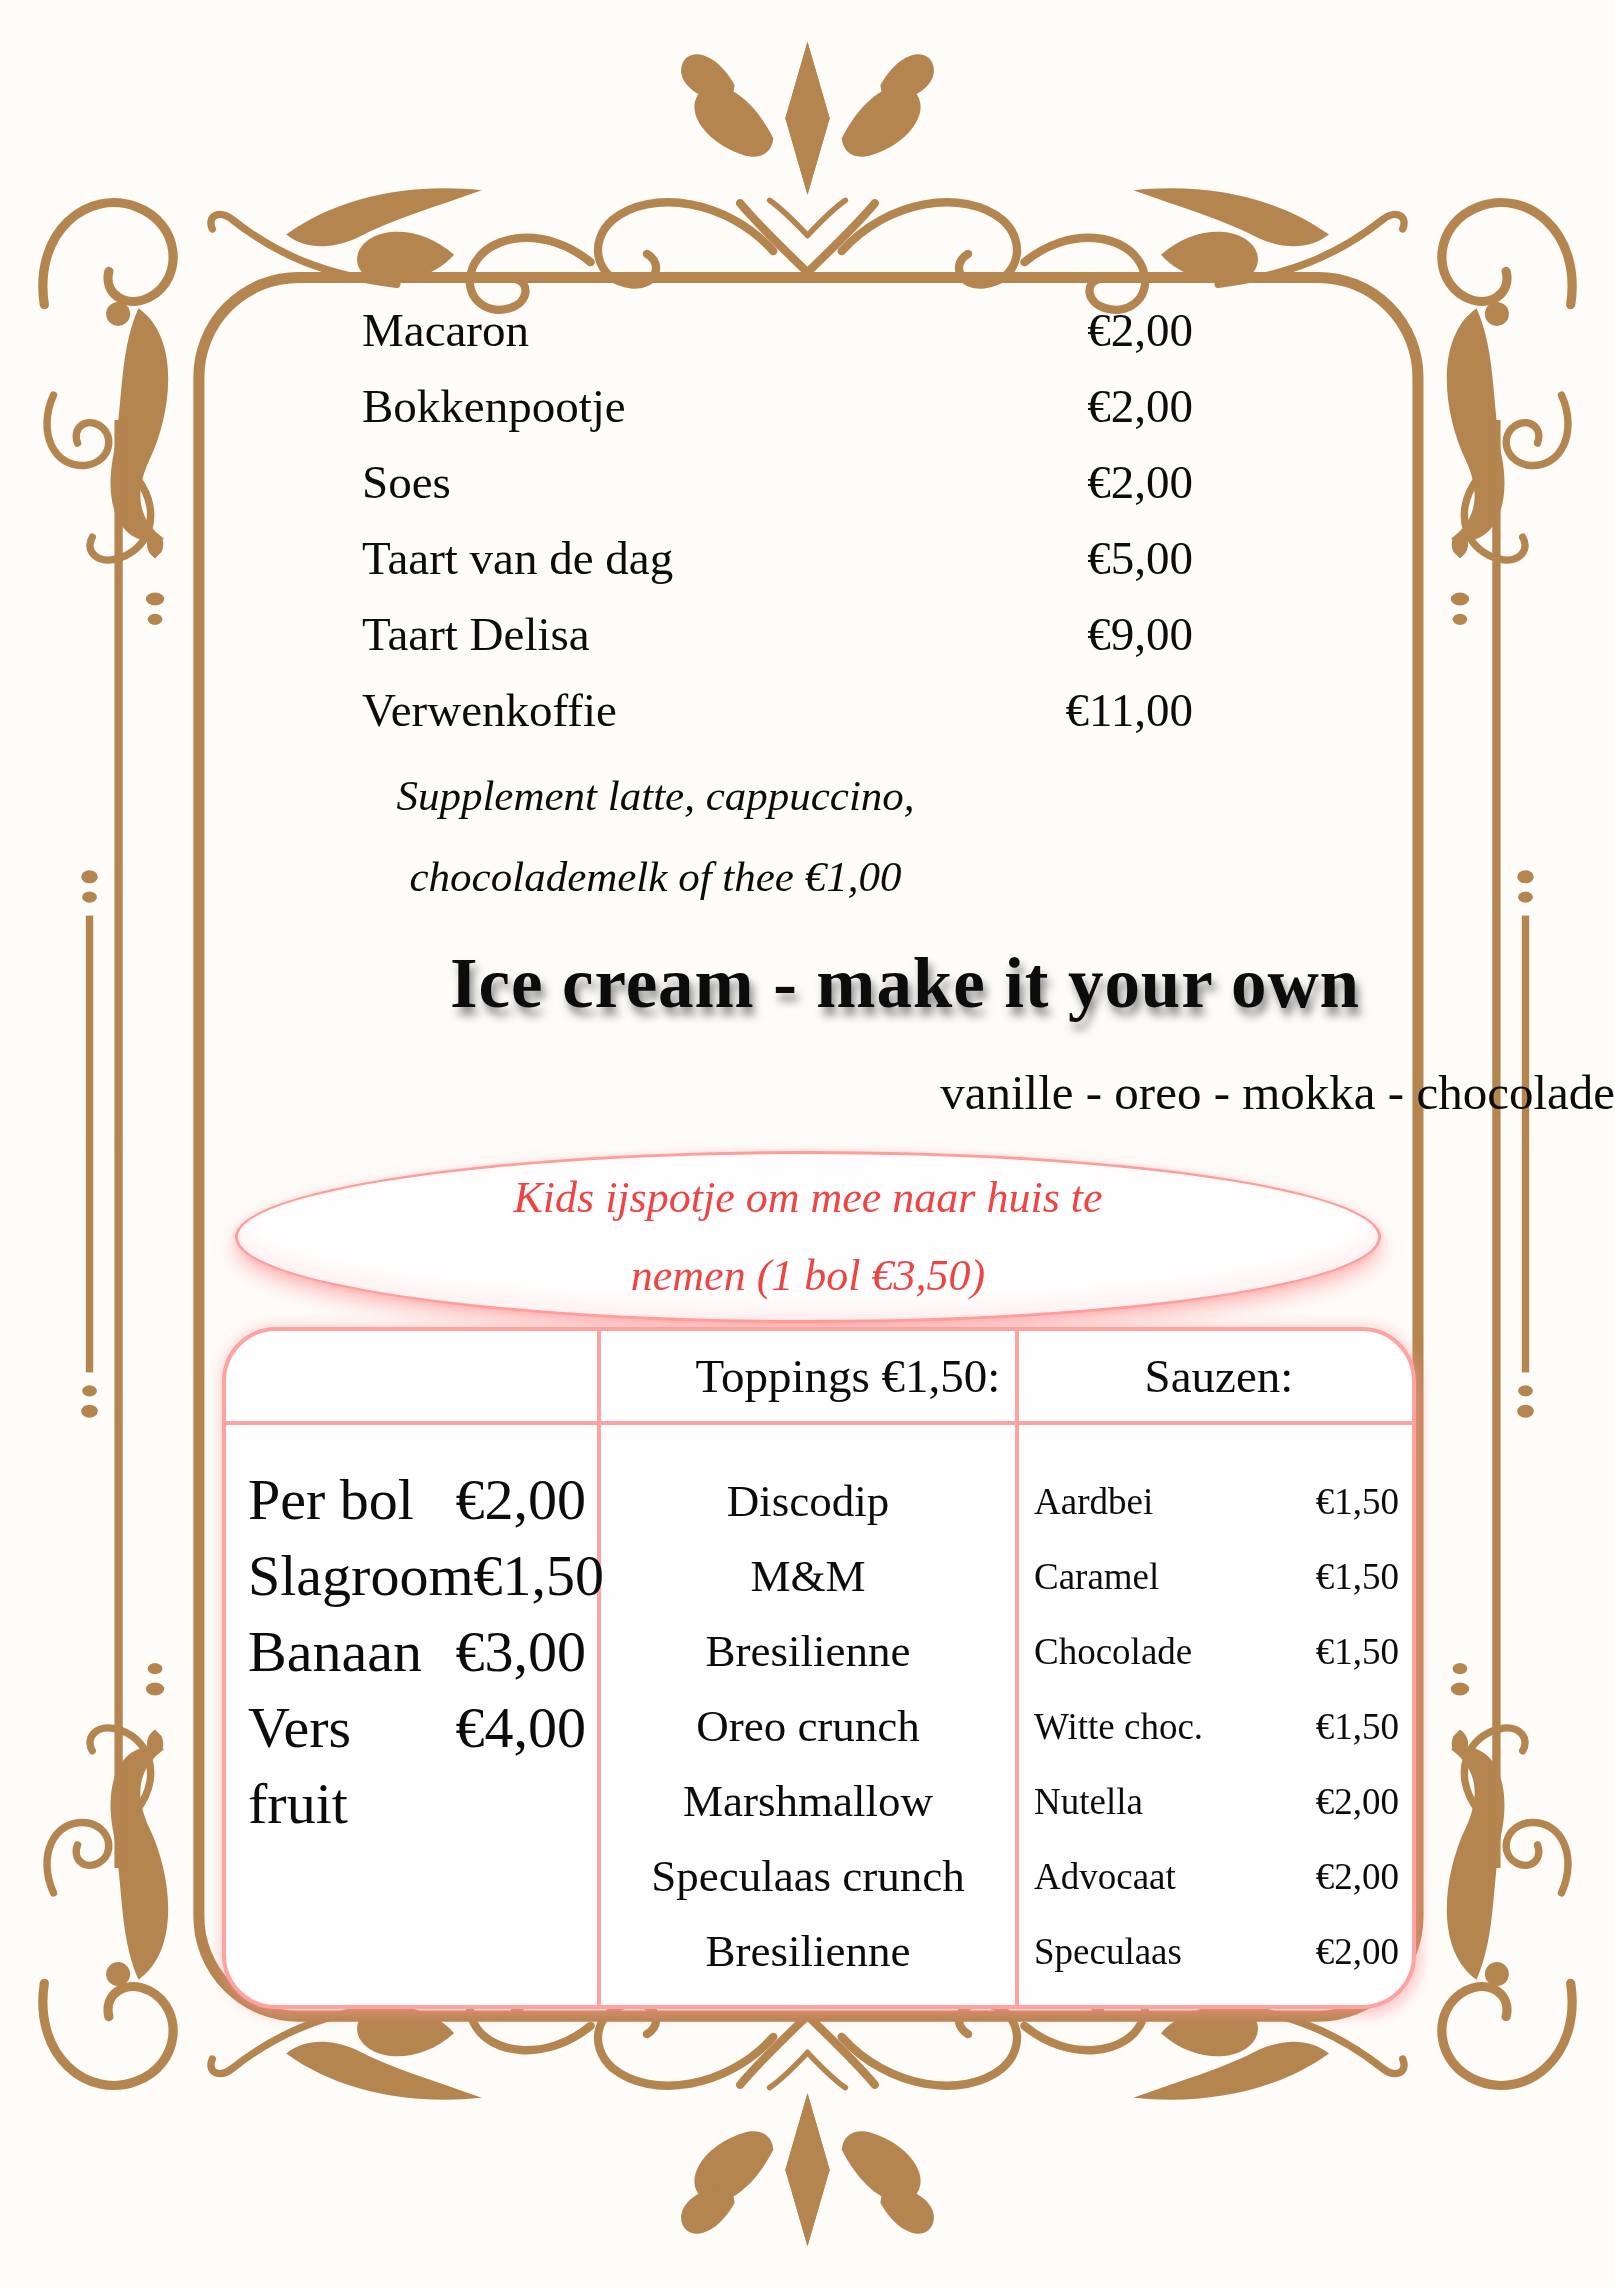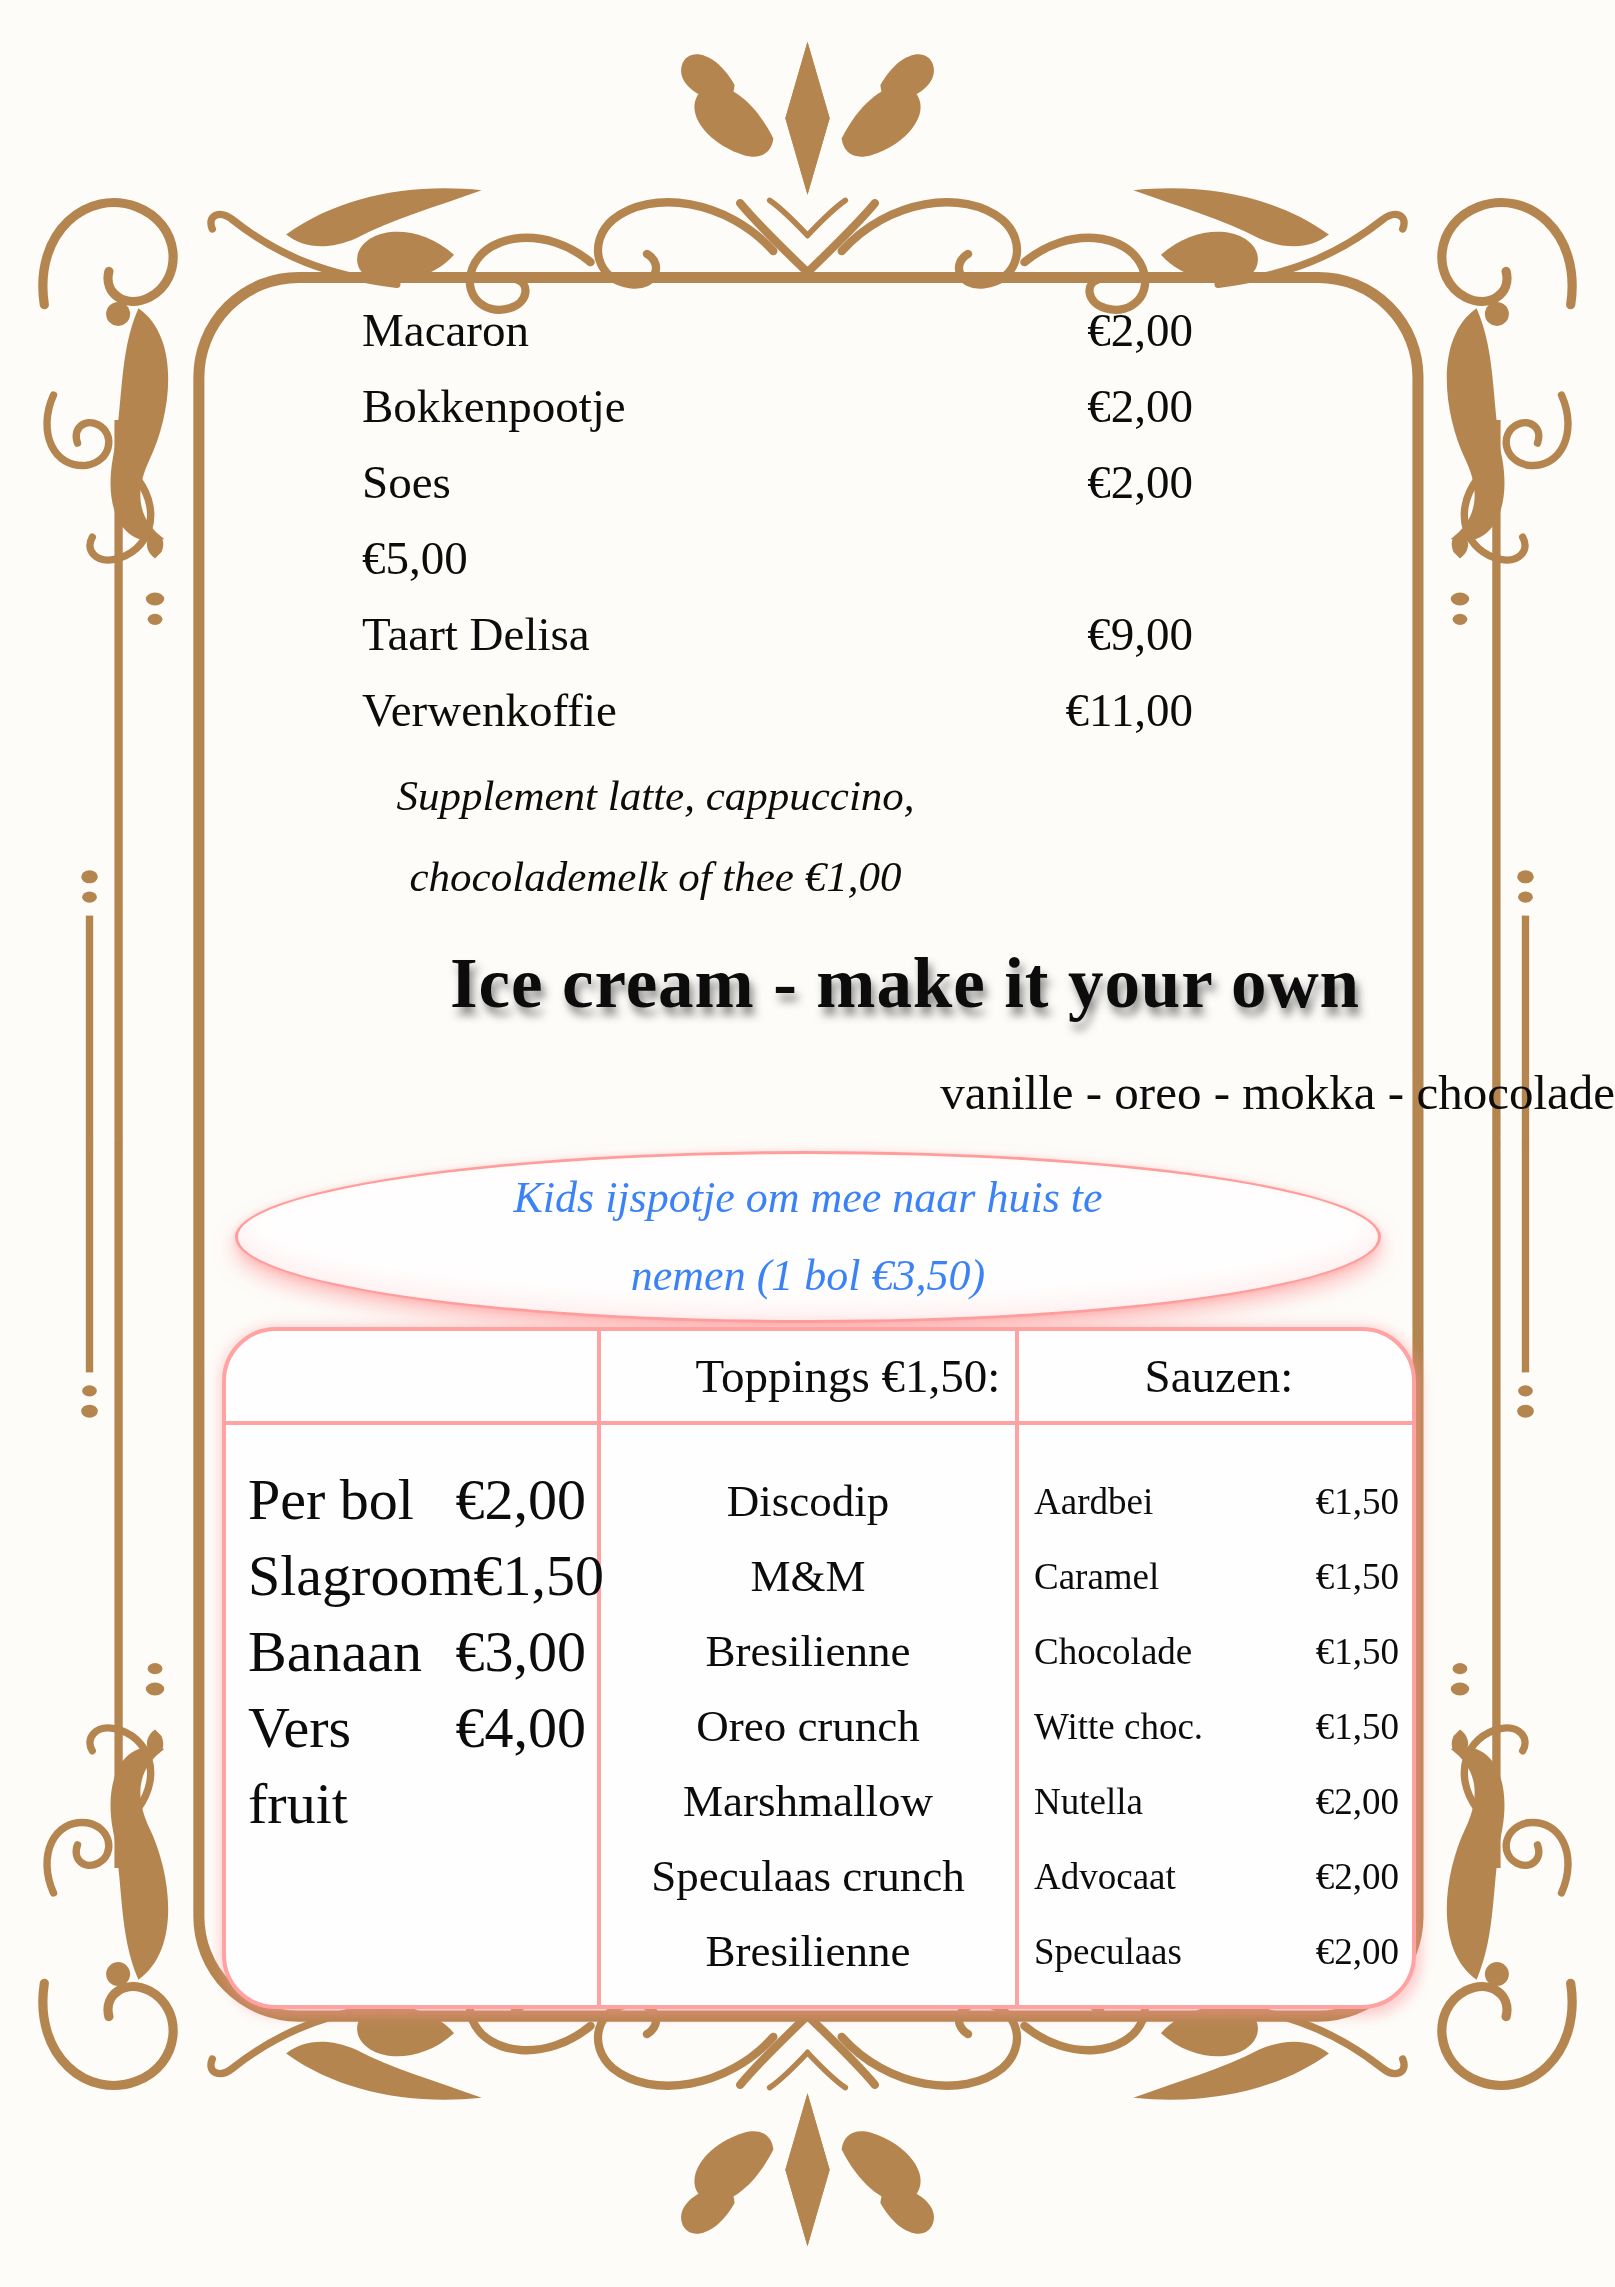--- a/index.html
+++ b/index.html
@@ -21,21 +21,21 @@
              font-weight:bold;letter-spacing:0.9px;
              text-shadow:3.7px 8.3px 8.3px rgba(45,45,45,.55);}
   .flavors{left:0;top:1063px;width:1615px;text-align:right;font-size:49px;line-height:59px;}
 
   
   .kids-oval{left:235px;top:1151px;width:1140px;height:166px;border-radius:50%;
              border:3.7px solid #ff9d9d;background:#fffefe;
              box-shadow:0 11px 20px rgba(255,135,135,.5),0 1.8px 7.4px rgba(255,160,160,.4),
                         inset 0 -9.2px 22px rgba(255,190,190,.25);
              display:flex;flex-direction:column;justify-content:center;align-items:center;
-             font-style:italic;font-size:44px;color:#3b82f6;line-height:78px;}
+             font-style:italic;font-size:44px;color:#ef4444;line-height:78px;}
 
   
   .ptable{left:222px;top:1327px;width:1186px;height:674px;border:4.6px solid #ffa2a2;
           border-radius:54px;background:#fffefe;
           box-shadow:0 0 14.8px rgba(255,150,150,.45),4.6px 7.4px 13px rgba(255,150,150,.3);}
   .vline{position:absolute;top:0;bottom:0;width:3.7px;background:#ffa2a2;}
   .v1{left:371px}.v2{left:789px}
   .hline{position:absolute;left:0;right:0;top:90px;height:3.7px;background:#ffa2a2;}
   .th{position:absolute;top:0;height:90px;display:flex;align-items:center;
       justify-content:center;font-size:47px;}
@@ -109,20 +109,21 @@
     </div>
     <div class="price-row">
       <span>Bokkenpootje</span>
       <span>€2,00</span>
     </div>
     <div class="price-row">
       <span>Soes</span>
       <span>€2,00</span>
     </div>
     <div class="price-row">
+      <span>Taart van de dag</span>
       <span>€5,00</span>
     </div>
     <div class="price-row">
       <span>Taart Delisa</span>
       <span>€9,00</span>
     </div>
     <div class="price-row">
       <span>Verwenkoffie</span>
       <span>€11,00</span>
     </div>

